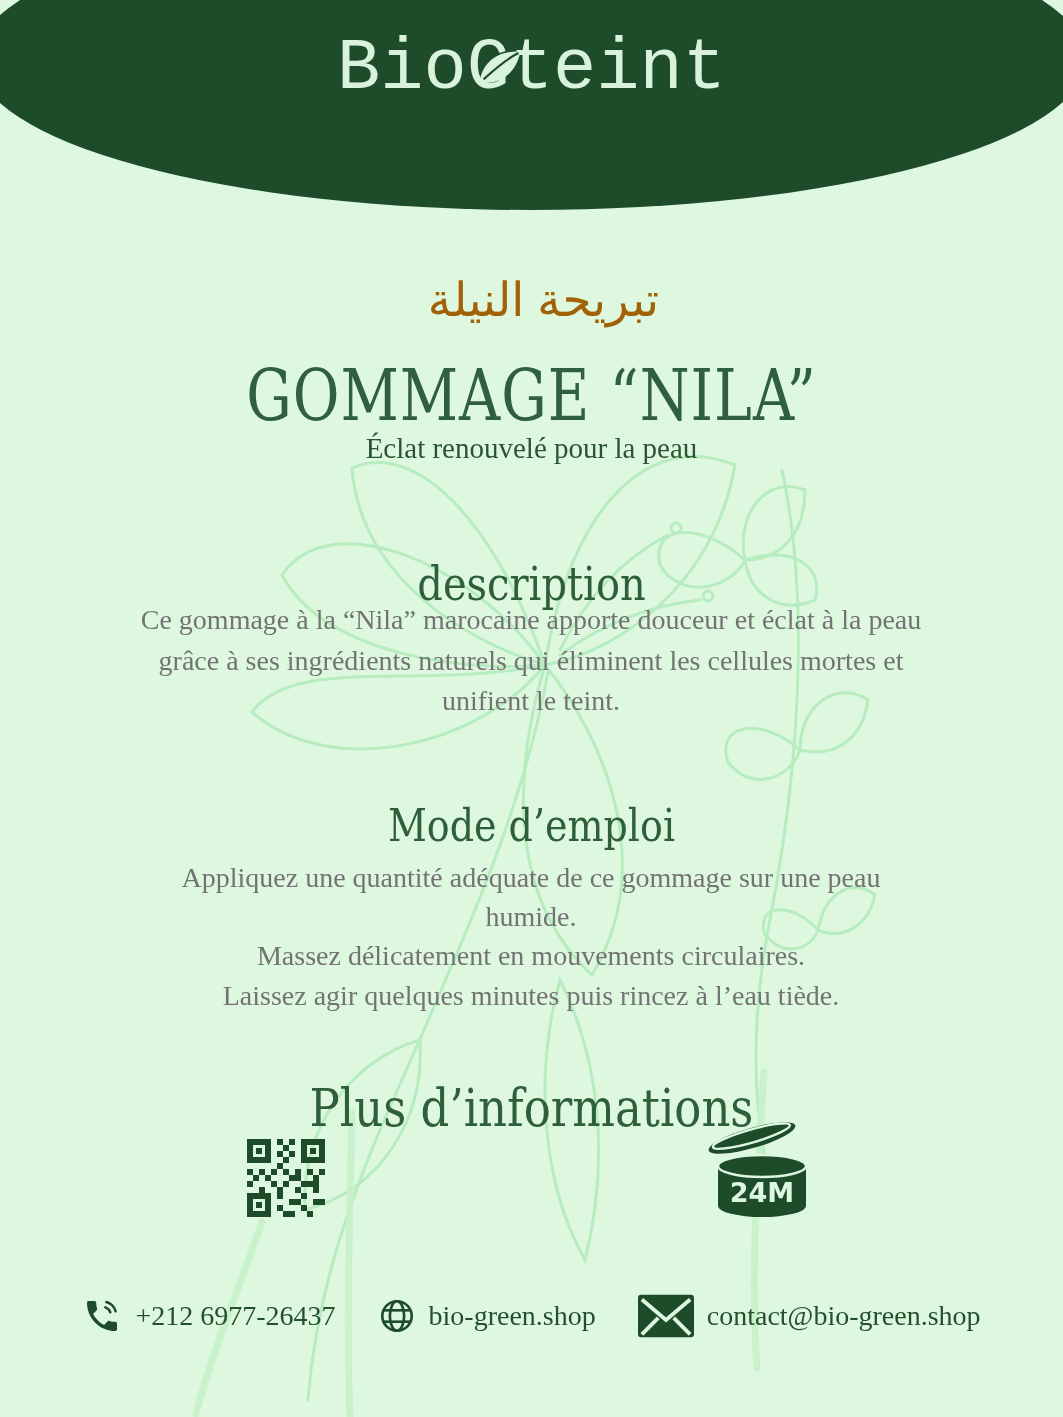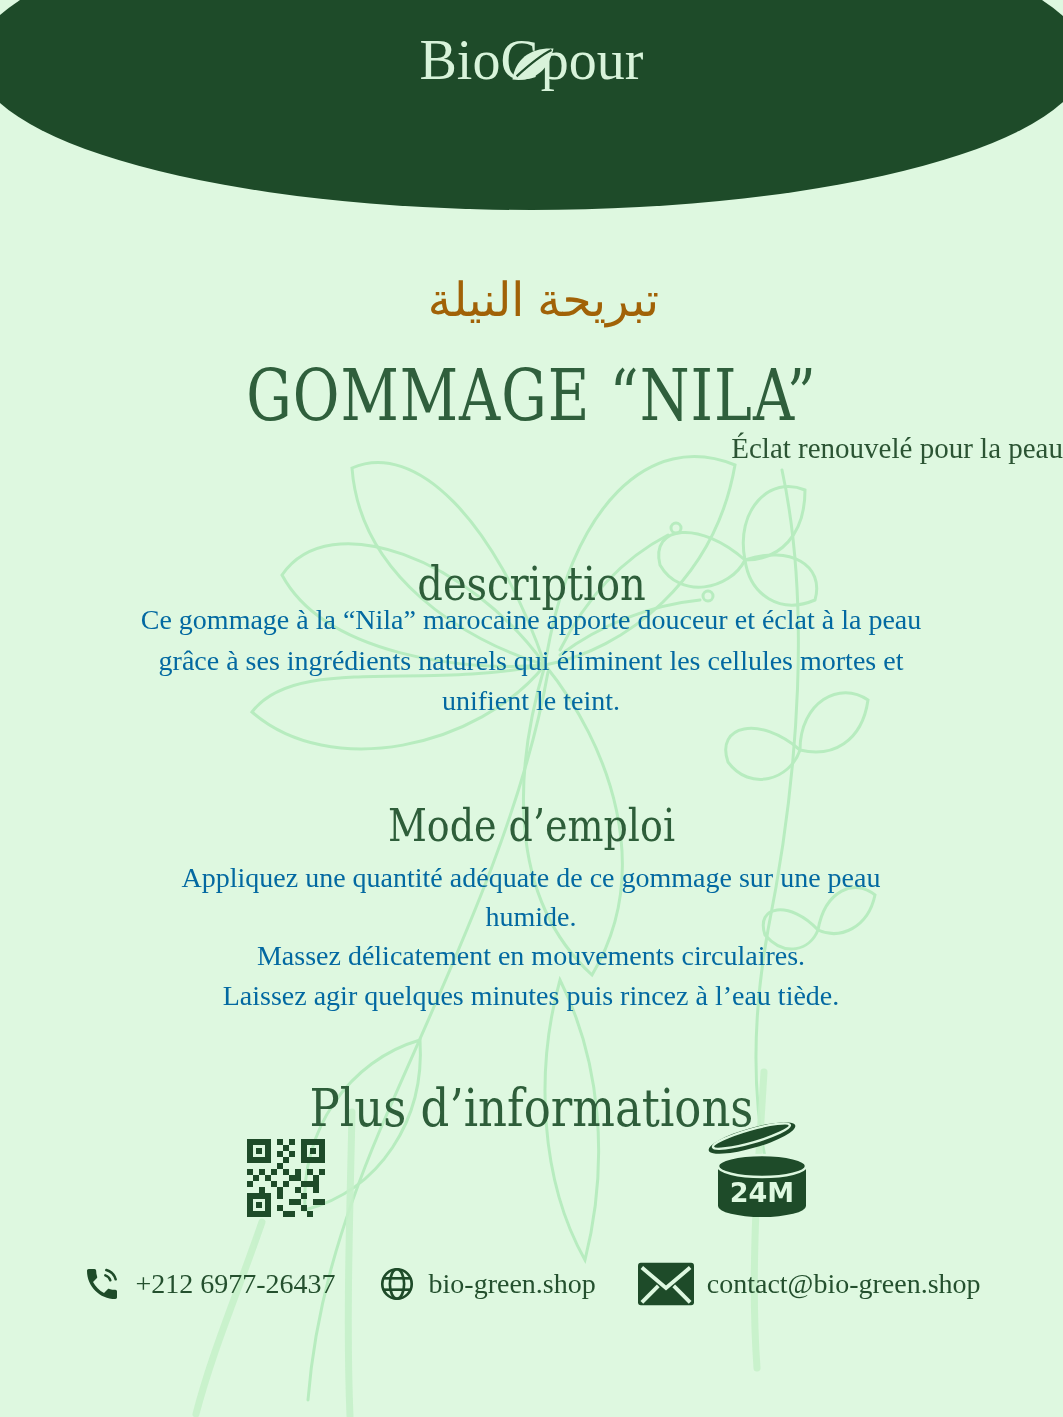--- a/index.html
+++ b/index.html
@@ -12,22 +12,22 @@
     font-family:"Liberation Serif", serif;
   }
   
   .header-arc{
     position:absolute;left:-24px;top:-92px;width:1110px;height:302px;
     background:#1e4b29;border-radius:50%;
   }
   .logo-row{
     position:absolute;top:30px;left:0;right:0;
     display:flex;justify-content:center;align-items:flex-start;
-    color:#d8f3da;font-family:Liberation Serif, serif;
-    font-size:56px;line-height:1.1;letter-spacing:0;
+    color:#d8f3da;font-family:Liberation Mono, monospace;
+    font-size:72px;line-height:1.1;letter-spacing:0;
   }
   .g-wrap{position:relative;display:inline-block;}
   .g-leaf{position:absolute;left:30%;top:22%;width:40px;height:40px;transform:rotate(8deg);}
   
   .watermark{position:absolute;left:0;top:0;pointer-events:none;}
   
   .title-ar{
     position:absolute;top:272px;left:0;width:100%;
     text-align:center;direction:rtl;
     font-family:Liberation Sans, sans-serif;
@@ -35,48 +35,48 @@
   }
   .title{
     position:absolute;top:354px;left:0;width:100%;
     text-align:center;
     font-family:"DejaVu Serif", serif;
     font-size:57px;color:#2f5f3c;letter-spacing:1px;
     transform:scaleY(1.25);transform-origin:top center;
   }
   .subtitle{
     position:absolute;top:432px;left:0;width:100%;
-    text-align:right;font-size:29px;color:#2b5433;
+    text-align:center;font-size:29px;color:#2b5433;
   }
   
   .sec-head{
     position:absolute;left:0;width:100%;text-align:center;
     font-family:"DejaVu Serif", serif;color:#2e5e3a;
     transform:scaleY(1.18);transform-origin:top center;
   }
   .sec-head.description{top:556px;font-size:40px;}
   .sec-head.usage{top:800px;font-size:38px;}
   .sec-head.more{top:1076px;font-size:45px;}
   .body-text{
     position:absolute;left:31px;width:1000px;text-align:center;
-    font-size:28px;color:#0369a1;line-height:1.45;
+    font-size:28px;color:#737373;line-height:1.45;
     white-space:pre-line;
   }
   .body-text.description{top:600px;}
   .body-text.usage{top:846px;line-height:1.4;margin-top:12px;}
   
   .qr{position:absolute;left:247px;top:1139px;}
   .jar{position:absolute;left:700px;top:1114px;}
   
   .contact-bar{
     position:absolute;top:1262px;left:0;width:100%;
     display:flex;justify-content:center;align-items:center;gap:42px;
     font-size:28px;color:#24502e;
   }
-  .contact-item{display:flex;align-items:center;gap:13px;}
+  .contact-item{display:flex;align-items:center;gap:13px;margin-top:32px;}
 </style>
 </head>
 <body>
 
 <div class="page">
 
   <svg class="watermark" width="1063" height="1417" viewBox="0 0 1063 1417">
     <g stroke="#b7ecbf" stroke-width="3" fill="none" stroke-linecap="round">
       <path d="M545,665 C470,560 330,505 282,575 C325,655 465,672 545,665 Z"></path>
       <path d="M545,665 C495,520 415,440 352,468 C360,575 462,640 545,665 Z"></path>
@@ -109,21 +109,21 @@
   </svg>
 
   <div class="header-arc"></div>
 
   <div class="logo-row">
     <span>Bio</span>
       <span class="g-wrap"><span>G</span><svg class="g-leaf" viewBox="0 0 44 44">
           <path d="M2,42 C2,18 18,4 42,2 C40,28 24,42 2,42 Z" fill="#d8f3da"></path>
           <path d="M6,38 C16,26 28,12 40,4" stroke="#1e4b29" stroke-width="2.4" fill="none"></path>
         </svg></span>
-      <span>pour</span>
+      <span>teint</span>
   </div>
 
   <div class="title-ar">تبريحة النيلة</div>
   <div class="title">GOMMAGE “NILA”</div>
   <div class="subtitle">Éclat renouvelé pour la peau</div>
 
   <div class="sec-head description">description</div>
   <div class="body-text description">Ce gommage à la “Nila” marocaine apporte douceur et éclat à la peau
 grâce à ses ingrédients naturels qui éliminent les cellules mortes et
 unifient le teint.</div>

